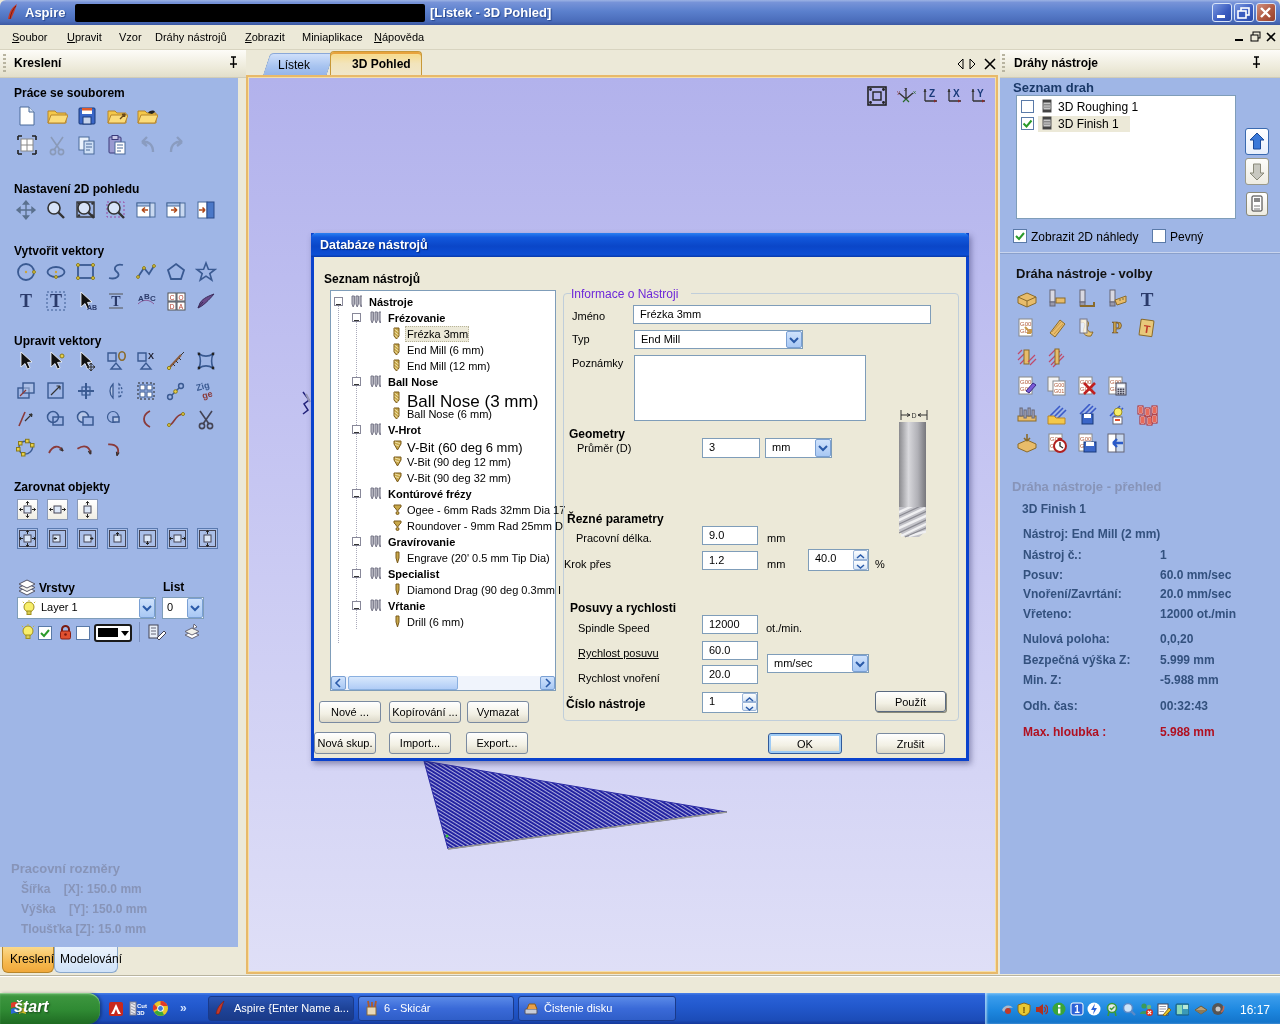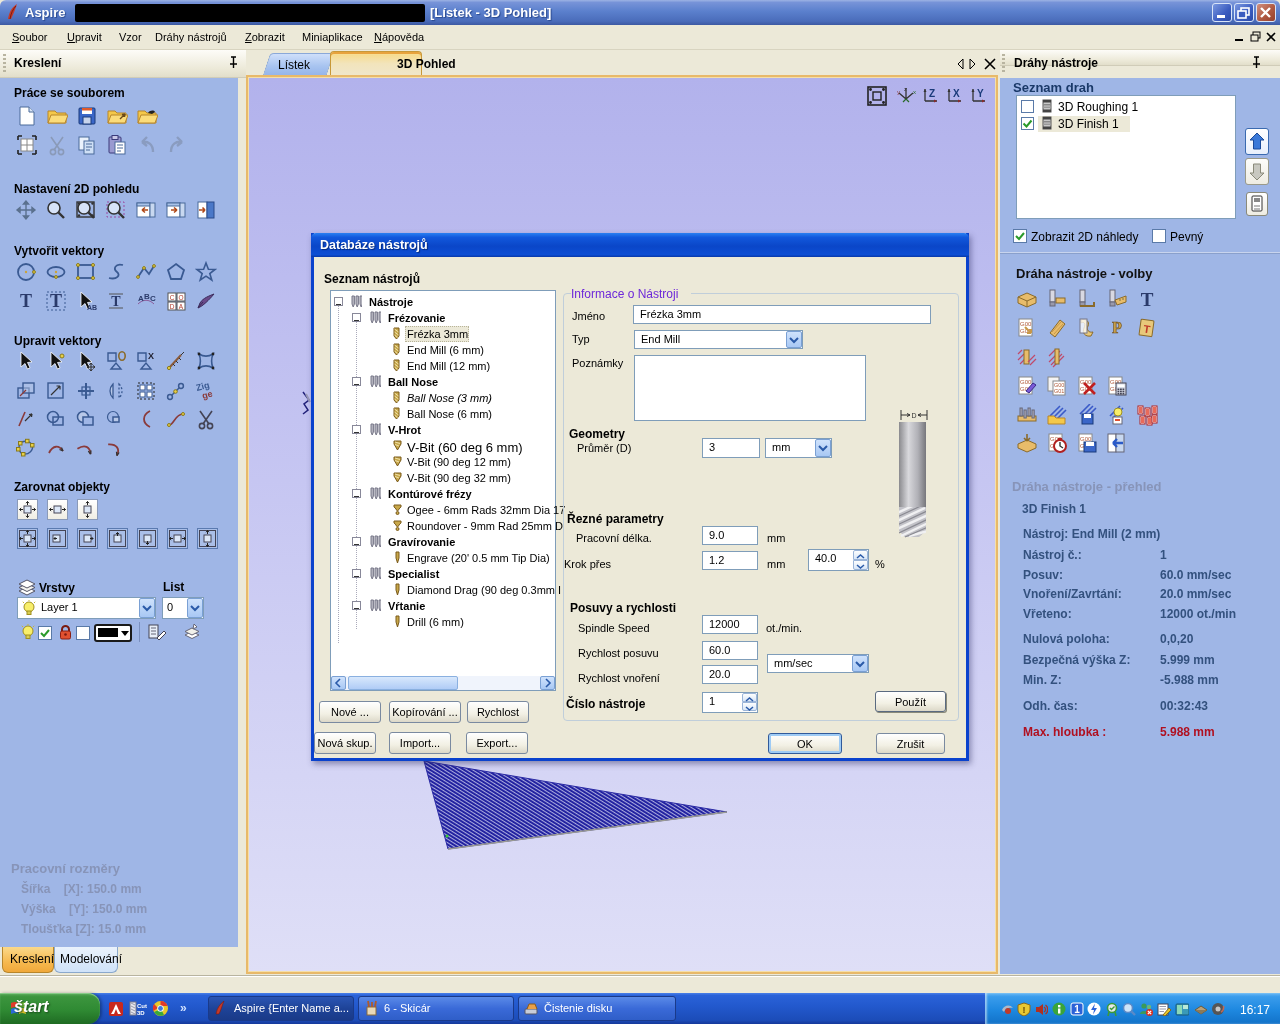--- a/index.html
+++ b/index.html
@@ -48,27 +48,27 @@
     <div style="position:absolute;left:3px;top:4px;width:4px;height:20px;background-image:repeating-linear-gradient(180deg,#b8b4a0 0 2px,transparent 2px 4px);width:3px;"></div>
     <div style="position:absolute;left:14px;top:6px;"><span class="hdr">Kreslení</span></div>
     <div style="position:absolute;left:228px;top:6px;width:11px;height:13px;"><svg width="11" height="13" viewBox="0 0 11 13">
         <path d="M3 1 H8 M5.5 1 V8 M2 8 H9 M5.5 8 V12" stroke="#000" stroke-width="1.4" fill="none"></path>
       </svg></div>
   </div>
 <div style="position:absolute;left:246px;top:50px;width:754px;height:28px;background:#ece9d8;"></div>
 <div style="position:absolute;left:266px;top:53px;width:64px;height:25px;background:linear-gradient(180deg,#cfdffa,#a8c4f0 50%,#8fb0e8);border:1px solid #8aa8d8;border-bottom:none;border-radius:4px 4px 0 0;transform:skewX(-18deg);"></div>
 <div style="position:absolute;left:278px;top:58px;font-size:12px;">Lístek</div>
 <div style="position:absolute;left:330px;top:51px;width:92px;height:27px;background:linear-gradient(180deg,#fbe6a2,#f6dc90 12%,#f2e4bc 45%,#efe7cd);border:1px solid #c89838;border-bottom:none;border-radius:4px 4px 0 0;box-shadow:inset 0 2px 0 #e8a33d;"></div>
-<div style="position:absolute;left:352px;top:57px;font-weight:bold;font-size:12px;margin-left:45px;">3D Pohled</div>
+<div style="position:absolute;left:352px;top:57px;font-weight:bold;font-size:12px;">3D Pohled</div>
 <div style="position:absolute;left:955px;top:57px;width:45px;height:14px;"><svg width="45" height="14" viewBox="0 0 45 14">
       <path d="M8 2 L3 7 L8 12 Z" fill="none" stroke="#000"></path>
       <path d="M15 2 L20 7 L15 12 Z" fill="none" stroke="#000"></path>
       <path d="M30 2 L40 12 M40 2 L30 12" stroke="#000" stroke-width="1.6"></path>
     </svg></div>
-<div style="position:absolute;left:1000px;top:50px;width:280px;height:16px;background:linear-gradient(180deg,#fdfcf8,#ece9d8 70%,#e2deca);border-bottom:1px solid #d0ccb8;">
+<div style="position:absolute;left:1000px;top:50px;width:280px;height:28px;background:linear-gradient(180deg,#fdfcf8,#ece9d8 70%,#e2deca);border-bottom:1px solid #d0ccb8;">
     <div style="position:absolute;left:2px;top:4px;width:4px;height:20px;background-image:repeating-linear-gradient(180deg,#b8b4a0 0 2px,transparent 2px 4px);width:3px;"></div>
     <div style="position:absolute;left:14px;top:6px;"><span class="hdr">Dráhy nástroje</span></div>
     <div style="position:absolute;left:251px;top:6px;width:11px;height:13px;"><svg width="11" height="13" viewBox="0 0 11 13">
         <path d="M3 1 H8 M5.5 1 V8 M2 8 H9 M5.5 8 V12" stroke="#000" stroke-width="1.4" fill="none"></path>
       </svg></div>
   </div>
 <div style="position:absolute;left:246px;top:75px;width:752px;height:899px;background:linear-gradient(180deg,#b2b2ec 0%,#c6c6f2 45%,#dfdff7 100%);border:2px solid #e8b96a;box-shadow:inset 0 0 0 1px #f5dfa8;"></div>
 <div style="position:absolute;left:866px;top:85px;width:22px;height:22px;"><svg width="22" height="22" viewBox="0 0 22 22">
       <rect x="2" y="2" width="18" height="18" fill="none" stroke="#222" stroke-width="1.6"></rect>
       <rect x="7" y="7" width="8" height="8" fill="none" stroke="#222" stroke-width="1.4"></rect>
@@ -909,21 +909,21 @@
         <path d="M2 1 h2.4 v8 l-1.2 3 l-1.2 -3 Z" fill="#b8b8c2" stroke="#778"></path>
         <path d="M6 1 h2.4 v8 l-1.2 3 l-1.2 -3 Z" fill="#b8b8c2" stroke="#778"></path>
         <path d="M10 1 h2.4 v8 l-1.2 3 l-1.2 -3 Z" fill="#b8b8c2" stroke="#778"></path>
       </g>
     </svg></div>
 <div style="position:absolute;left:388px;top:376px;font-size:11px;white-space:nowrap;font-weight:bold;">Ball Nose</div>
 <div style="position:absolute;left:392px;top:391px;width:14px;height:14px;"><svg width="12" height="13" viewBox="0 0 12 13">
       <path d="M2 1 h5 v8 l-2.5 3 l-2.5 -3 Z" fill="#c8a84a" stroke="#7a5a1a"></path>
       <path d="M2.5 2 l4 3 M2.5 5 l4 3 M2.5 8 l3 2.5" stroke="#efe0a8" stroke-width="1"></path>
     </svg></div>
-<div style="position:absolute;left:407px;top:392px;font-size:11px;white-space:nowrap;font-style:italic;">Ball Nose (3 mm)</div>
+<div style="position:absolute;left:407px;top:392px;font-size:17px;white-space:nowrap;">Ball Nose (3 mm)</div>
 <div style="position:absolute;left:392px;top:407px;width:14px;height:14px;"><svg width="12" height="13" viewBox="0 0 12 13">
       <path d="M2 1 h5 v8 l-2.5 3 l-2.5 -3 Z" fill="#c8a84a" stroke="#7a5a1a"></path>
       <path d="M2.5 2 l4 3 M2.5 5 l4 3 M2.5 8 l3 2.5" stroke="#efe0a8" stroke-width="1"></path>
     </svg></div>
 <div style="position:absolute;left:407px;top:408px;font-size:11px;white-space:nowrap;">Ball Nose (6 mm)</div>
 <div style="position:absolute;left:352px;top:425px;width:9px;height:9px;background:#fff;border:1px solid #889;"><svg width="7" height="7" viewBox="0 0 7 7">
       <path d="M1 3.5 H6" stroke="#333"></path>
     </svg></div>
 <div style="position:absolute;left:369px;top:423px;width:14px;height:14px;"><svg width="12" height="13" viewBox="0 0 12 13">
       <g>
@@ -1009,21 +1009,21 @@
         <path d="M10 1 h2.4 v8 l-1.2 3 l-1.2 -3 Z" fill="#b8b8c2" stroke="#778"></path>
       </g>
     </svg></div>
 <div style="position:absolute;left:388px;top:600px;font-size:11px;white-space:nowrap;font-weight:bold;">Vŕtanie</div>
 <div style="position:absolute;left:392px;top:615px;width:14px;height:14px;"><svg width="12" height="13" viewBox="0 0 12 13">
       <path d="M4 1 h3 v6 l-1.5 5 l-1.5 -5 Z" fill="#c8a84a" stroke="#7a5a1a"></path>
     </svg></div>
 <div style="position:absolute;left:407px;top:616px;font-size:11px;white-space:nowrap;">Drill (6 mm)</div>
 <div style="position:absolute;left:319px;top:701px;width:62px;height:22px;background:linear-gradient(180deg,#ffffff,#f2f0e4 60%,#dcd8c8 100%);border:1px solid #7a8aa0;border-radius:3px;text-align:center;padding-top:4px;font-size:11px;">Nové ...</div>
 <div style="position:absolute;left:389px;top:701px;width:72px;height:22px;background:linear-gradient(180deg,#ffffff,#f2f0e4 60%,#dcd8c8 100%);border:1px solid #7a8aa0;border-radius:3px;text-align:center;padding-top:4px;font-size:11px;">Kopírování ...</div>
-<div style="position:absolute;left:467px;top:701px;width:62px;height:22px;background:linear-gradient(180deg,#ffffff,#f2f0e4 60%,#dcd8c8 100%);border:1px solid #7a8aa0;border-radius:3px;text-align:center;padding-top:4px;font-size:11px;">Rychlost</div>
+<div style="position:absolute;left:467px;top:701px;width:62px;height:22px;background:linear-gradient(180deg,#ffffff,#f2f0e4 60%,#dcd8c8 100%);border:1px solid #7a8aa0;border-radius:3px;text-align:center;padding-top:4px;font-size:11px;">Vymazat</div>
 <div style="position:absolute;left:314px;top:732px;width:62px;height:22px;background:linear-gradient(180deg,#ffffff,#f2f0e4 60%,#dcd8c8 100%);border:1px solid #7a8aa0;border-radius:3px;text-align:center;padding-top:4px;font-size:11px;">Nová skup.</div>
 <div style="position:absolute;left:389px;top:732px;width:62px;height:22px;background:linear-gradient(180deg,#ffffff,#f2f0e4 60%,#dcd8c8 100%);border:1px solid #7a8aa0;border-radius:3px;text-align:center;padding-top:4px;font-size:11px;">Import...</div>
 <div style="position:absolute;left:466px;top:732px;width:62px;height:22px;background:linear-gradient(180deg,#ffffff,#f2f0e4 60%,#dcd8c8 100%);border:1px solid #7a8aa0;border-radius:3px;text-align:center;padding-top:4px;font-size:11px;">Export...</div>
 <div style="position:absolute;left:563px;top:293px;width:396px;height:428px;border:1px solid #c0ceda;border-radius:4px;"></div>
 <div style="position:absolute;left:571px;top:287px;width:120px;height:14px;background:#ece9d8;color:#6d28d9;font-weight:normal;font-size:12px;">Informace o Nástroji</div>
 <div style="position:absolute;left:572px;top:310px;font-size:11px;white-space:nowrap;">Jméno</div>
 <div style="position:absolute;left:633px;top:305px;width:298px;height:19px;background:#fff;border:1px solid #7f9db9;font-size:11px;padding:2px 0 0 6px;">Frézka 3mm</div>
 <div style="position:absolute;left:572px;top:333px;font-size:11px;white-space:nowrap;">Typ</div>
 <div style="position:absolute;left:634px;top:330px;width:169px;height:19px;background:#fff;border:1px solid #7f9db9;font-size:11px;padding:2px 0 0 6px;">End Mill</div>
 <div style="position:absolute;left:786px;top:331px;width:16px;height:17px;background:linear-gradient(180deg,#cfe2fc,#a8c8f4);border:1px solid #7aa0d4;border-radius:2px;"><svg width="14" height="16" viewBox="0 0 14 16">
@@ -1061,21 +1061,21 @@
       <path d="M3 5 L6.5 2 L10 5" stroke="#2a5aa8" stroke-width="1.5" fill="none"></path>
     </svg></div>
 <div style="position:absolute;left:853px;top:560px;width:15px;height:10px;background:linear-gradient(180deg,#fdfefe,#d8e6f8);border:1px solid #9ab4d8;border-radius:0 0 2px 2px;"><svg width="13" height="8" viewBox="0 0 13 8">
       <path d="M3 2 L6.5 5 L10 2" stroke="#2a5aa8" stroke-width="1.5" fill="none"></path>
     </svg></div>
 <div style="position:absolute;left:875px;top:558px;font-size:11px;white-space:nowrap;">%</div>
 <div style="position:absolute;left:570px;top:601px;font-size:12px;font-weight:bold;white-space:nowrap;">Posuvy a rychlosti</div>
 <div style="position:absolute;left:578px;top:622px;font-size:11px;white-space:nowrap;">Spindle Speed</div>
 <div style="position:absolute;left:702px;top:615px;width:56px;height:19px;background:#fff;border:1px solid #7f9db9;font-size:11px;padding:2px 0 0 6px;">12000</div>
 <div style="position:absolute;left:766px;top:622px;font-size:11px;white-space:nowrap;">ot./min.</div>
-<div style="position:absolute;left:578px;top:647px;font-size:11px;white-space:nowrap;">Rychlost posuvu</div>
+<div style="position:absolute;left:578px;top:647px;font-size:11px;white-space:nowrap;text-decoration:underline;">Rychlost posuvu</div>
 <div style="position:absolute;left:702px;top:641px;width:56px;height:19px;background:#fff;border:1px solid #7f9db9;font-size:11px;padding:2px 0 0 6px;">60.0</div>
 <div style="position:absolute;left:767px;top:654px;width:102px;height:19px;background:#fff;border:1px solid #7f9db9;font-size:11px;padding:2px 0 0 6px;">mm/sec</div>
 <div style="position:absolute;left:852px;top:655px;width:16px;height:17px;background:linear-gradient(180deg,#cfe2fc,#a8c8f4);border:1px solid #7aa0d4;border-radius:2px;"><svg width="14" height="16" viewBox="0 0 14 16">
       <path d="M3 6 L7 10 L11 6" stroke="#2a5aa8" stroke-width="2" fill="none"></path>
     </svg></div>
 <div style="position:absolute;left:578px;top:672px;font-size:11px;white-space:nowrap;">Rychlost vnoření</div>
 <div style="position:absolute;left:702px;top:665px;width:56px;height:19px;background:#fff;border:1px solid #7f9db9;font-size:11px;padding:2px 0 0 6px;">20.0</div>
 <div style="position:absolute;left:566px;top:697px;font-size:12px;font-weight:bold;white-space:nowrap;">Číslo nástroje</div>
 <div style="position:absolute;left:702px;top:692px;width:56px;height:21px;background:#fff;border:1px solid #7f9db9;font-size:11px;padding:2px 0 0 6px;">1</div>
 <div style="position:absolute;left:742px;top:693px;width:15px;height:9px;background:linear-gradient(180deg,#fdfefe,#d8e6f8);border:1px solid #9ab4d8;border-radius:2px 2px 0 0;"><svg width="13" height="8" viewBox="0 0 13 8">

